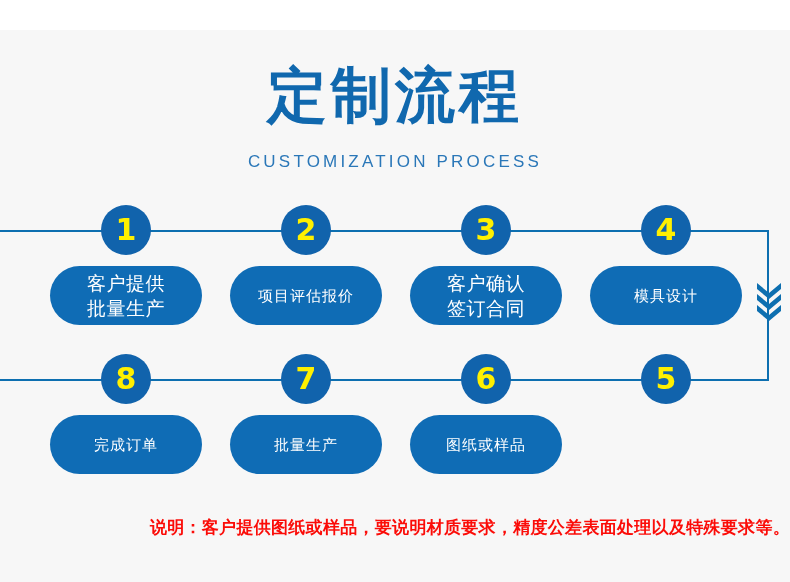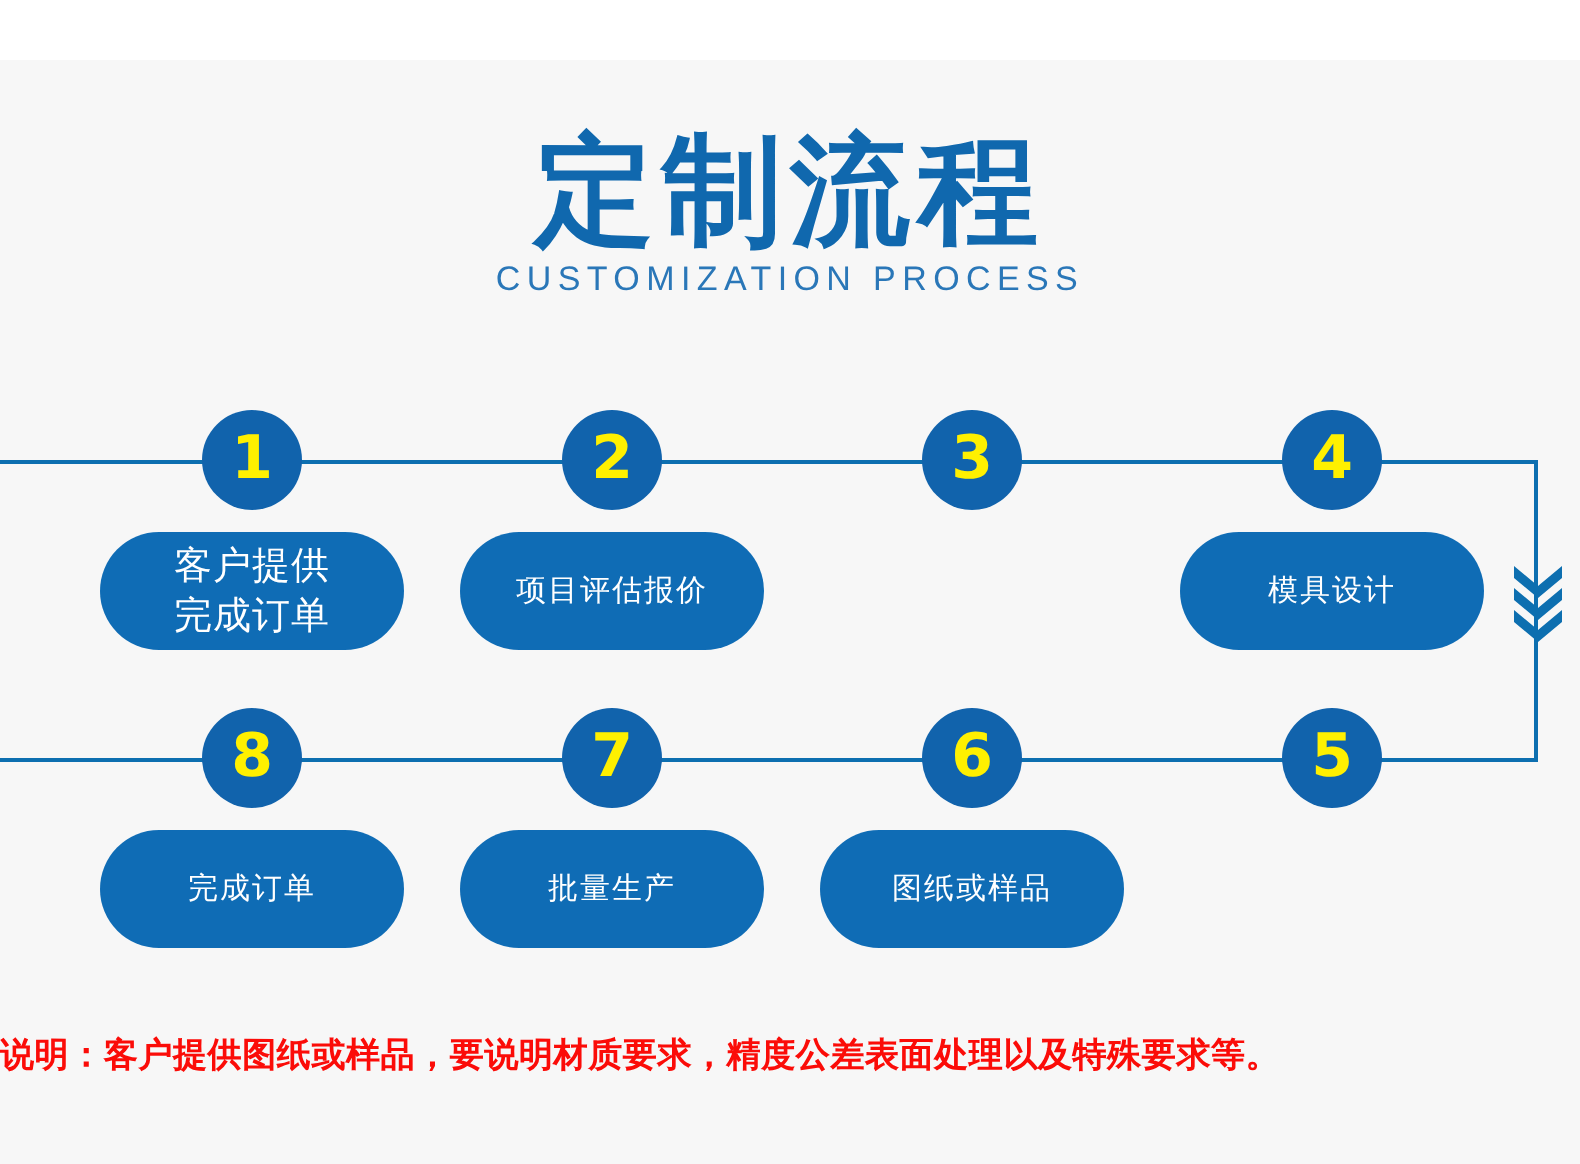--- a/index.html
+++ b/index.html
@@ -39,21 +39,21 @@
   }
   .title-cn {
     font-family: "Liberation Sans", "DejaVu Sans", sans-serif;
     font-size: 60px;
     line-height: 68px;
     font-weight: bold;
     color: #1068ae;
     letter-spacing: 4px;
   }
   .title-en {
-    margin-top: 0;
+    margin-top: 22px;
     font-family: "Liberation Sans", "DejaVu Sans", sans-serif;
     font-size: 17px;
     line-height: 20px;
     font-weight: normal;
     color: #2a77b8;
     letter-spacing: 3.2px;
   }
 
   
   .hline {
@@ -127,21 +127,21 @@
     white-space: pre-line;
   }
   .pill.single .pill-text { font-size: 15px; line-height: 26px; letter-spacing: 1px; }
 
   
   .note {
     position: absolute;
     left: 0;
     top: 516px;
     width: 790px;
-    text-align: left;
+    text-align: right;
     font-family: "Liberation Sans", "DejaVu Sans", sans-serif;
     font-size: 17px;
     line-height: 24px;
     font-weight: bold;
     color: #fb0c08;
     letter-spacing: 0.3px;
   }
 </style>
 </head>
 <body>
@@ -164,33 +164,37 @@
       <polygon points="2,1 14,11 26,1 26,7 14,17 2,7" fill="#0d6fb0"></polygon>
       <polygon points="2,12 14,22 26,12 26,18 14,28 2,18" fill="#0d6fb0"></polygon>
       <polygon points="2,23 14,33 26,23 26,29 14,39 2,29" fill="#0d6fb0"></polygon>
     </svg>
   </div>
 
   <div class="step" style="left:50px;">
     <div class="badge">1</div>
     <div class="pill">
       <span class="pill-text">客户提供
-完成订单</span>
+批量生产</span>
     </div>
   </div>
 
   <div class="step" style="left:230px;">
     <div class="badge">2</div>
     <div class="pill single">
       <span class="pill-text">项目评估报价</span>
     </div>
   </div>
 
   <div class="step" style="left:410px;">
     <div class="badge">3</div>
+    <div class="pill">
+      <span class="pill-text">客户确认
+签订合同</span>
+    </div>
   </div>
 
   <div class="step" style="left:590px;">
     <div class="badge">4</div>
     <div class="pill single">
       <span class="pill-text">模具设计</span>
     </div>
   </div>
 
   <div class="step bottom" style="left:50px;">

